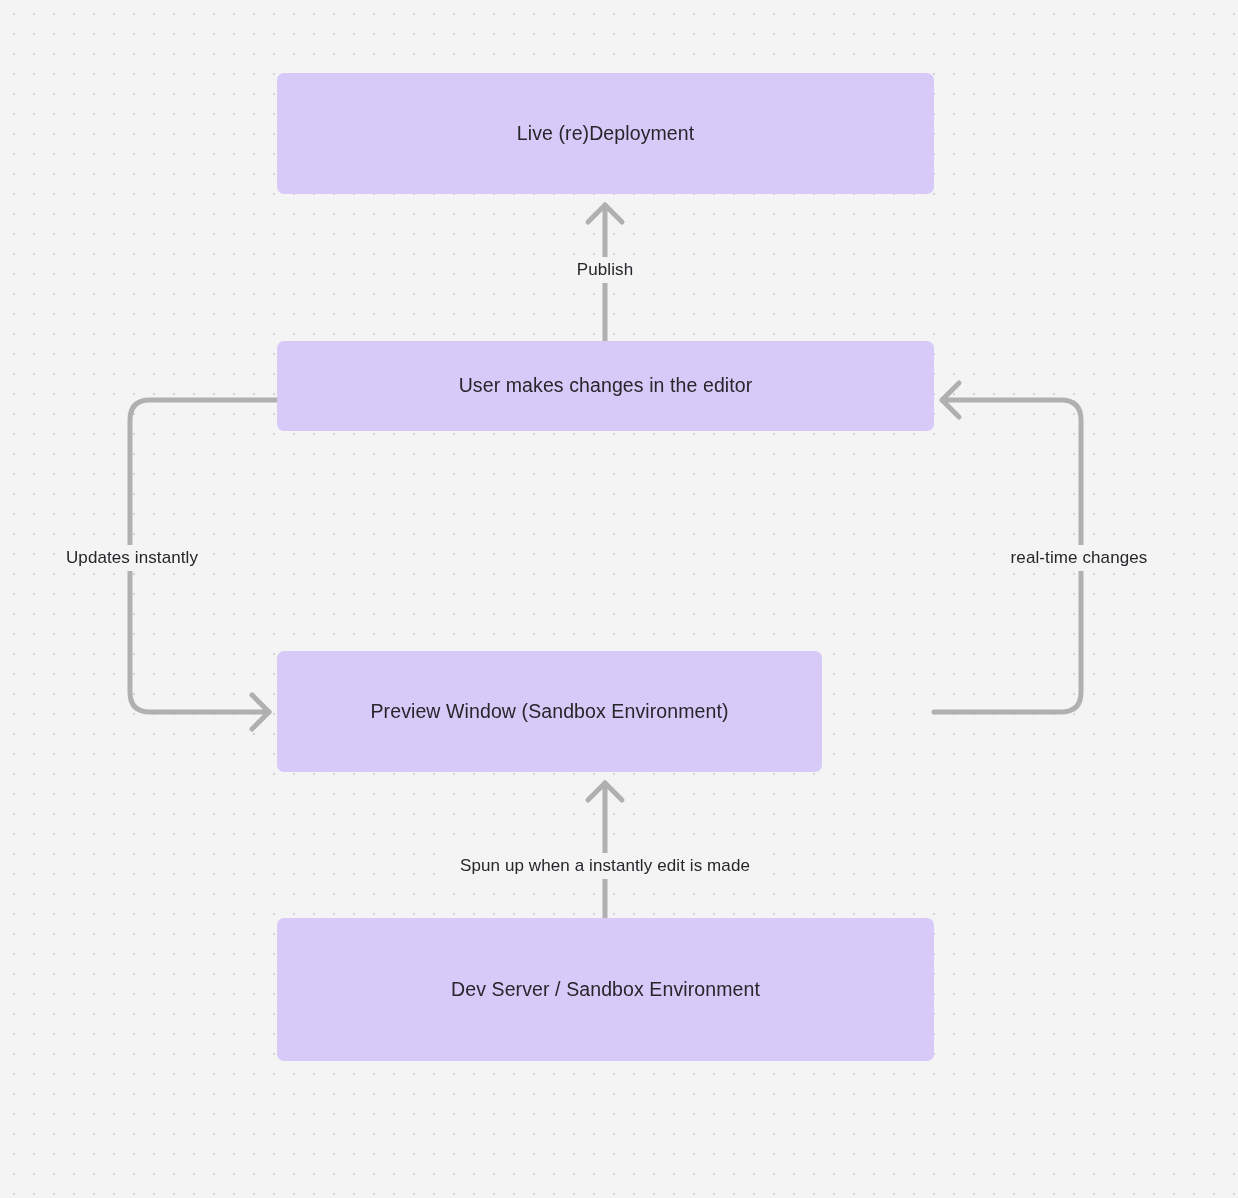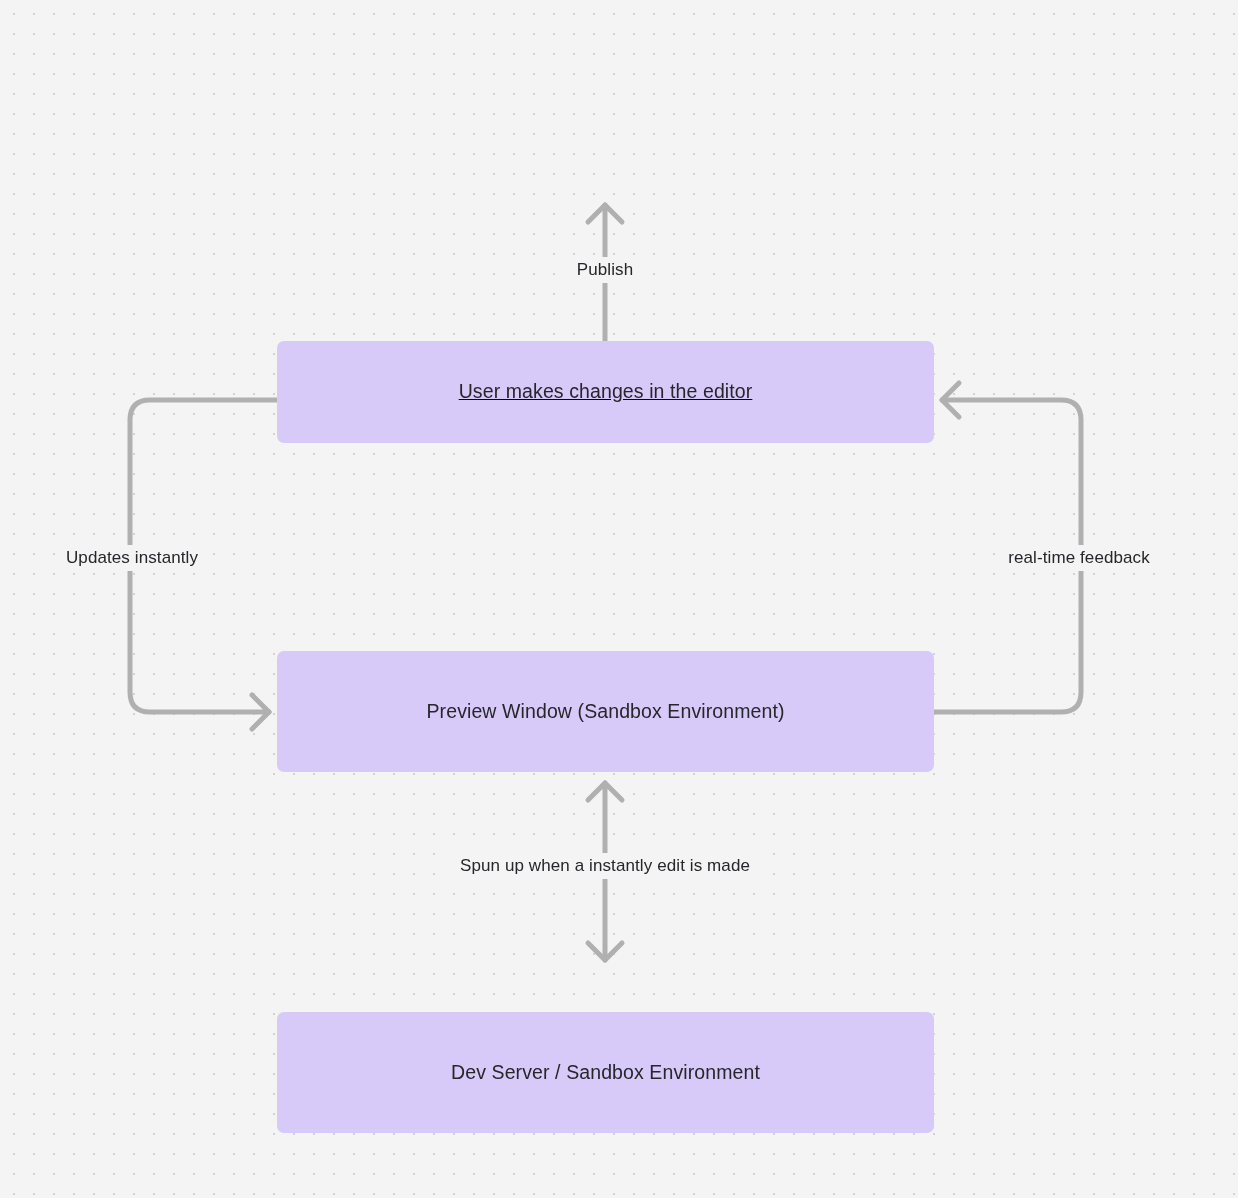--- a/index.html
+++ b/index.html
@@ -84,34 +84,37 @@
     </g>
 
     <g>
       <path d="M 605 960 L 605 783" stroke="#b0b0b0" stroke-width="5" stroke-linecap="round" fill="none"></path>
       <path d="M 588 800 L 605 783 L 622 800" stroke="#b0b0b0" stroke-width="5" stroke-linecap="round" stroke-linejoin="round" fill="none"></path>
       <path d="M 588 943 L 605 960 L 622 943" stroke="#b0b0b0" stroke-width="5" stroke-linecap="round" stroke-linejoin="round" fill="none"></path>
     </g>
 
   </svg>
 
+  <div class="node" style="left:277px; top:73px; width:657px; height:121px;">
+    <span class="node-label">Live (re)Deployment</span>
+  </div>
 
-  <div class="node" style="left:277px; top:341px; width:657px; height:102px;text-decoration:underline;">
+  <div class="node" style="left:277px; top:341px; width:657px; height:90px;">
     <span class="node-label">User makes changes in the editor</span>
   </div>
 
-  <div class="node" style="left:277px; top:651px; width:657px; height:121px;">
+  <div class="node" style="left:277px; top:651px; width:545px; height:121px;">
     <span class="node-label">Preview Window (Sandbox Environment)</span>
   </div>
 
-  <div class="node" style="left:277px; top:1012px; width:657px; height:121px;">
+  <div class="node" style="left:277px; top:918px; width:657px; height:143px;">
     <span class="node-label">Dev Server / Sandbox Environment</span>
   </div>
 
   <div class="edge-label" style="left:605px; top:270px;">Publish</div>
 
   <div class="edge-label" style="left:132px; top:558px;">Updates instantly</div>
 
-  <div class="edge-label" style="left:1079px; top:558px;">real-time feedback</div>
+  <div class="edge-label" style="left:1079px; top:558px;">real-time changes</div>
 
   <div class="edge-label" style="left:605px; top:866px;">Spun up when a instantly edit is made</div>
 
 </div>
 
 </body></html>

